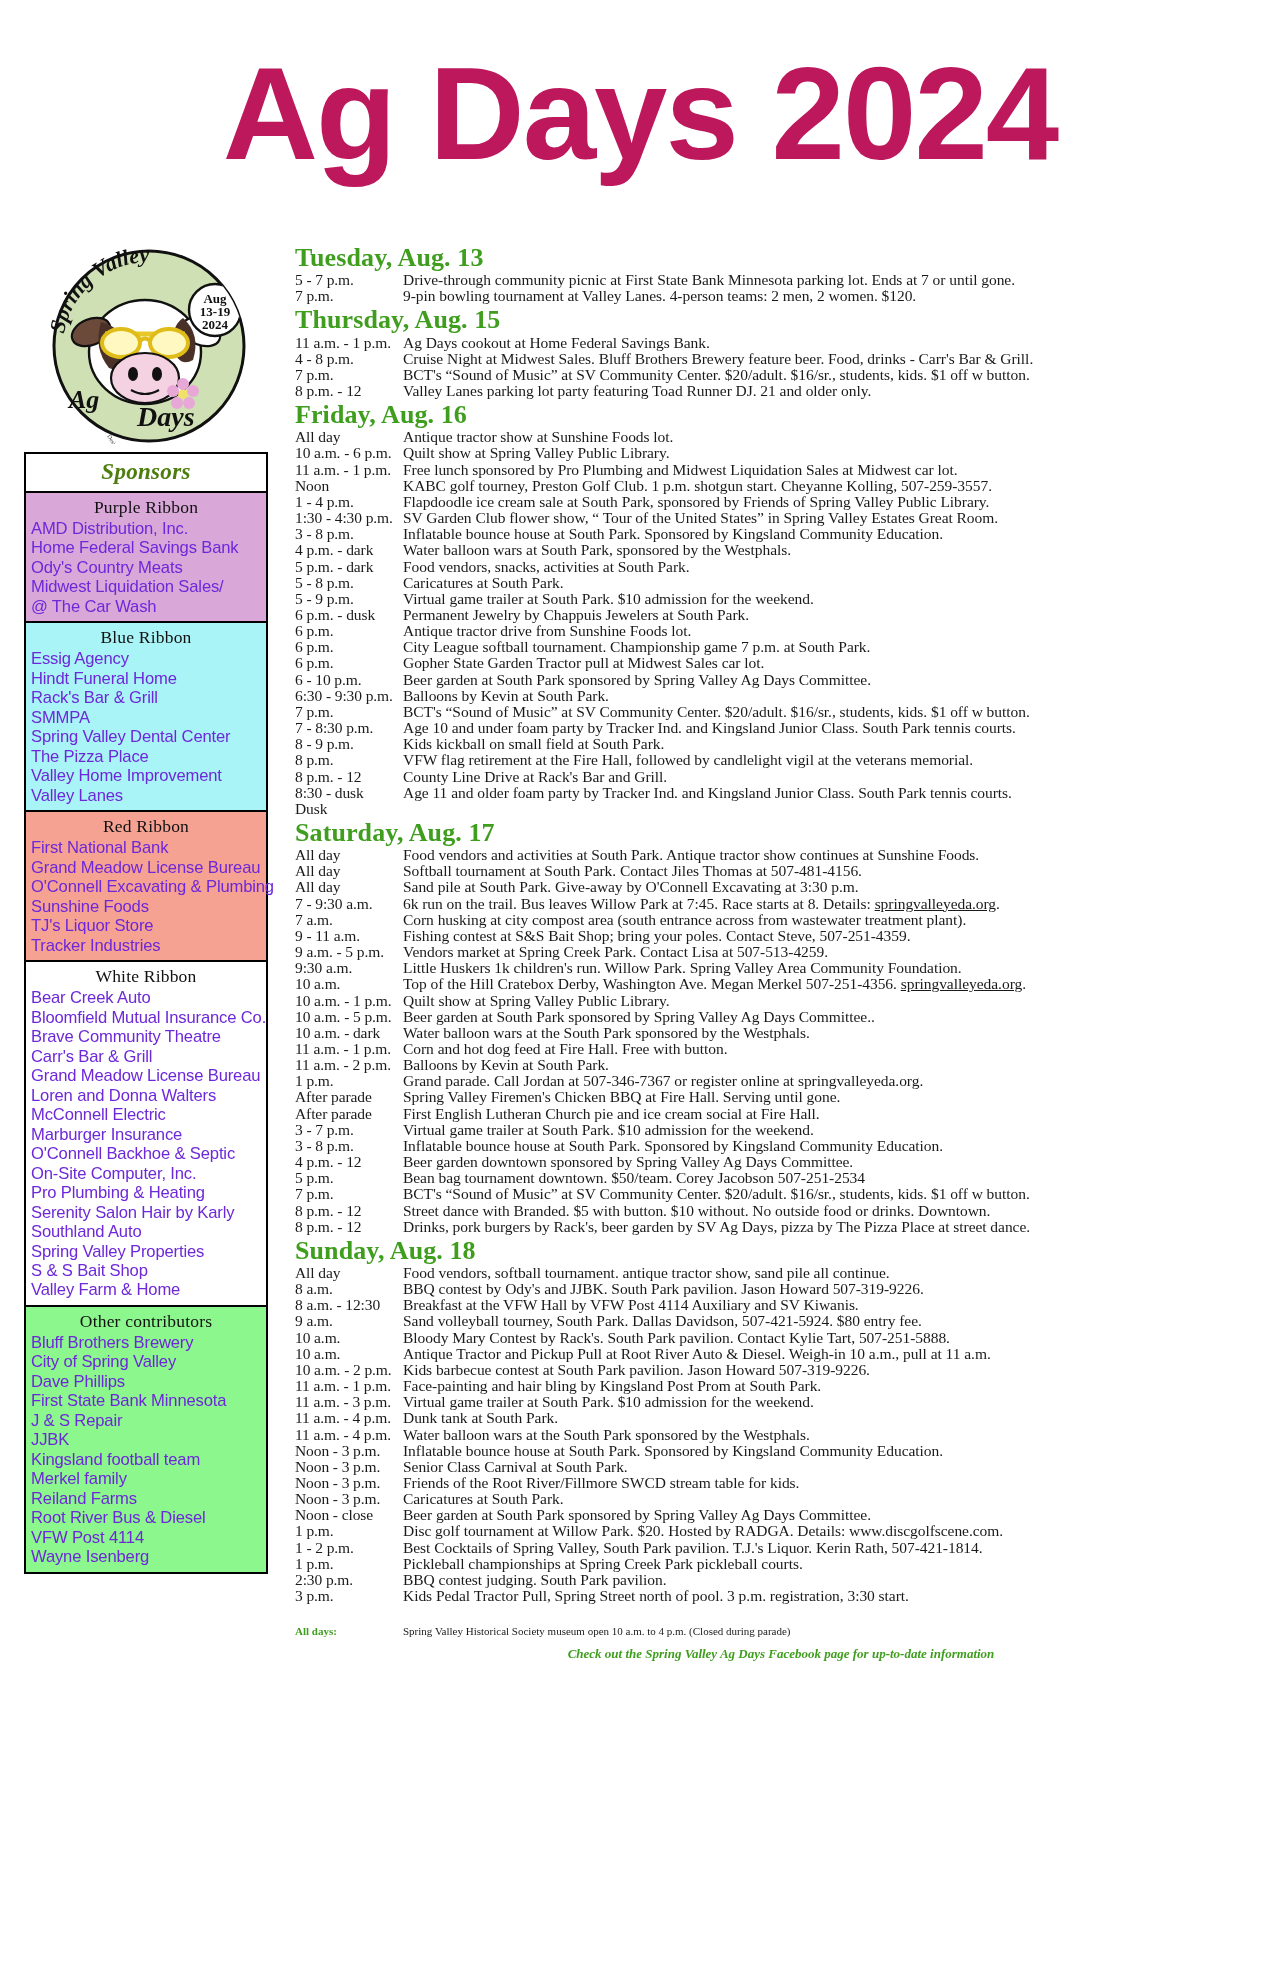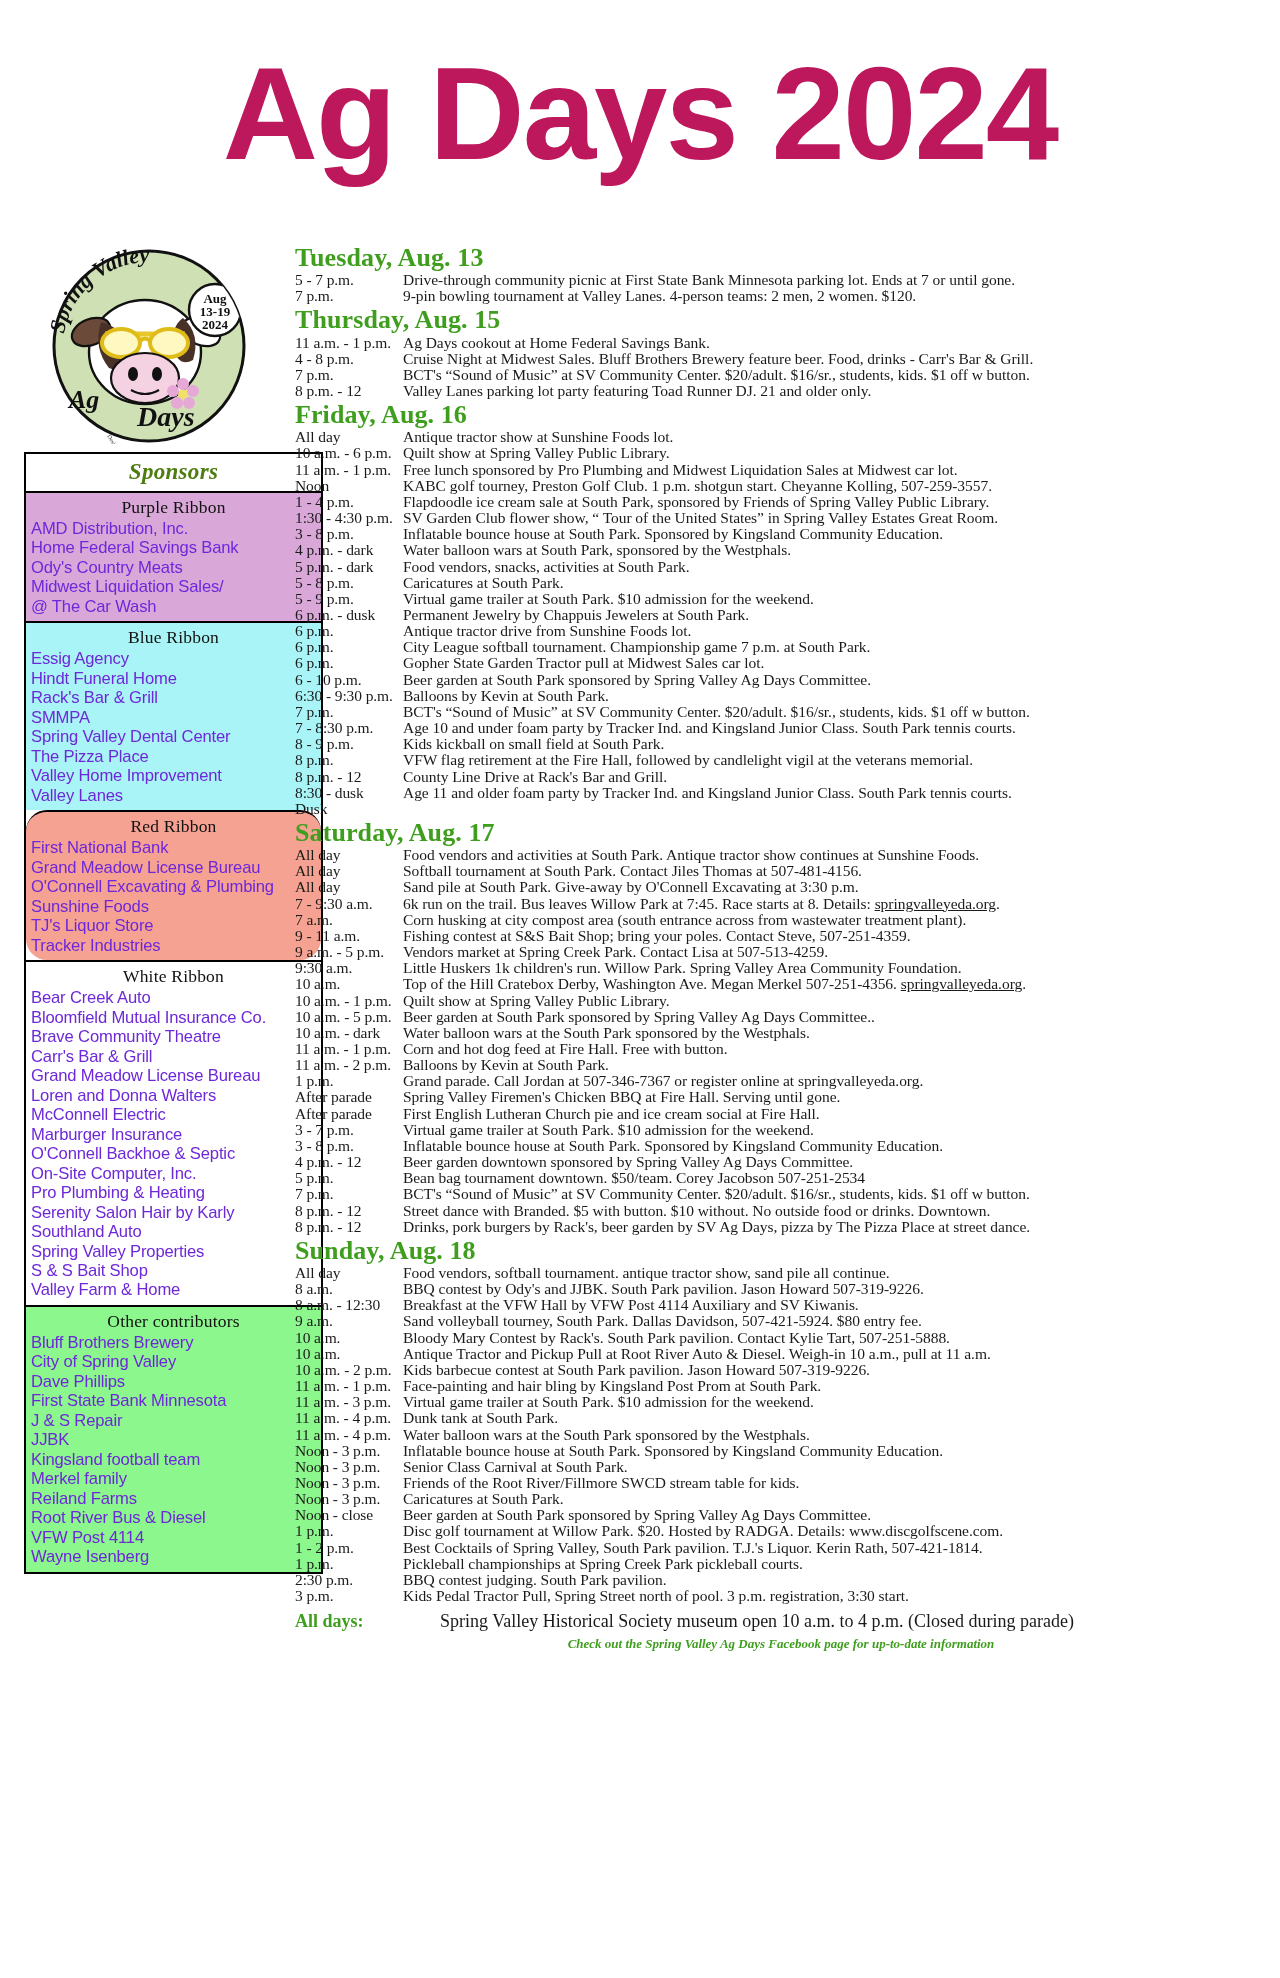--- a/index.html
+++ b/index.html
@@ -23,21 +23,21 @@
     letter-spacing:-2px;
     padding-top:48px;
     margin:0;
   }
 
   
   .page { position:relative; width:1280px; }
   .left-col {
     position:absolute;
     left:24px; top:248px;
-    width:299px;
+    width:244px;
   }
   .right-col {
     position:absolute;
     left:295px; top:242px;
     width:986px;
   }
 
   
   .logo-wrap {
     width:250px; height:196px;
@@ -80,21 +80,21 @@
   .tier li {
     font-family:"Liberation Sans", sans-serif;
     font-size:16.6px;
     line-height:1.175;
     color:#6d28d9;
     white-space:nowrap;
     letter-spacing:-0.15px;
   }
   .tier-purple { background:#d9a8d9; }
   .tier-blue   { background:#a9f4f7; }
-  .tier-red    { background:#f6a293;border-radius:21px; }
+  .tier-red    { background:#f6a293; }
   .tier-white  { background:#ffffff; }
   .tier-green  { background:#8cf78c; }
 
   
   .day-head {
     font-family:"Liberation Serif", serif;
     font-weight:bold;
     font-size:26px;
     color:#3f9e1e;
     line-height:1.12;
@@ -115,25 +115,24 @@
     letter-spacing:-0.1px;
   }
   .row .desc {
     flex:1 1 auto;
     letter-spacing:-0.05px;
   }
   .row u { text-decoration:underline; }
 
   .allday-row {
     display:flex;
-    font-size:18px;
+    font-size:11px;
     line-height:19px;
-    margin-top:8px;
+    margin-top:18px;
     white-space:nowrap;
-    gap:37px;
   }
   .allday-row .time {
     width:108px; flex:0 0 108px;
     font-weight:bold;
     color:#3f9e1e;
   }
   .allday-row .desc { color:#1a1a1a; }
 
   .footer-note {
     text-align:center;

